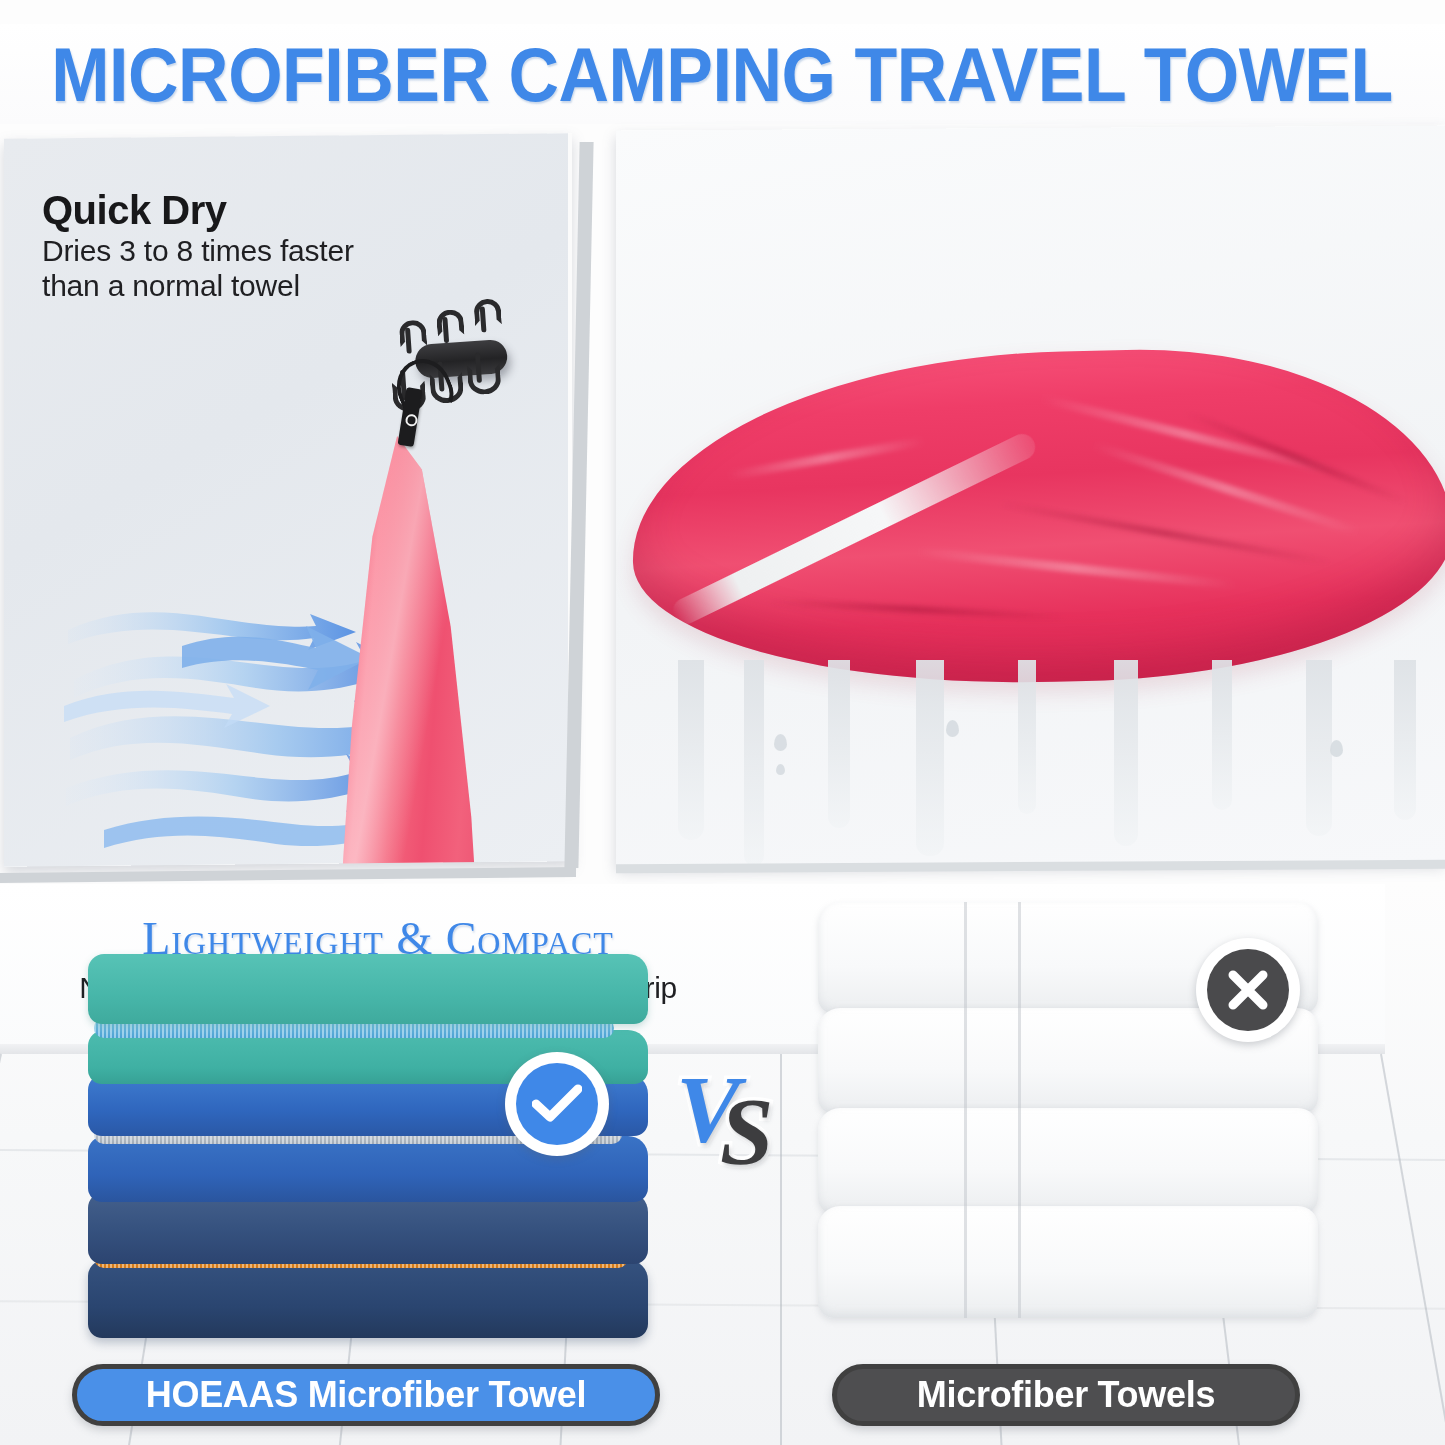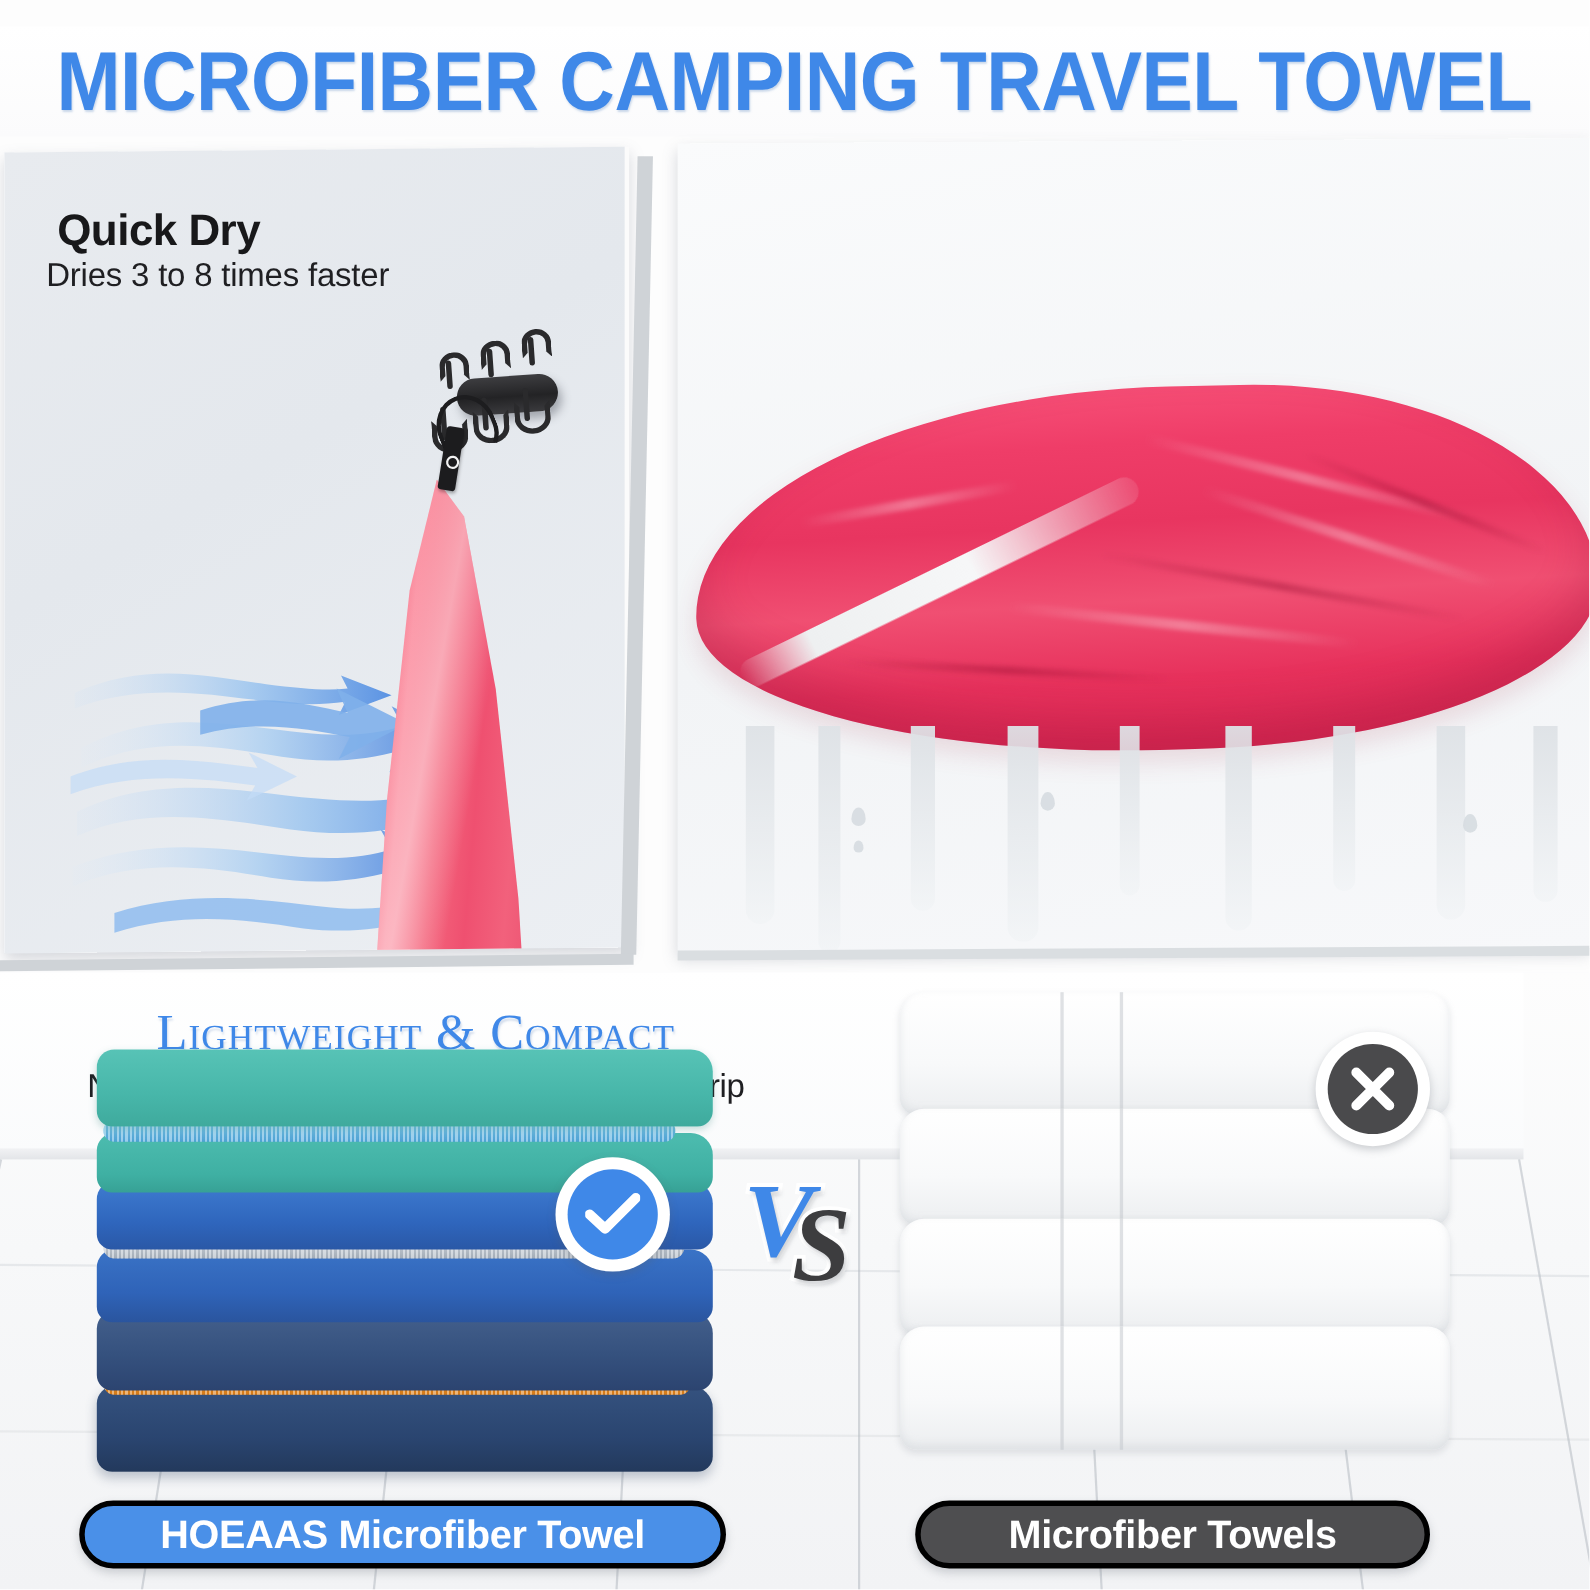--- a/index.html
+++ b/index.html
@@ -50,21 +50,21 @@
     background:linear-gradient(170deg,#fafbfc 0%,#f2f4f6 55%,#f7f8fa 100%);
   }
   .panel-right-inner{ position:absolute; inset:0; transform:skewY(0.35deg); }
 
   .panel-edge{
     position:absolute; background:#cfd3d7;
   }
 
   
   .hl{ position:absolute; }
-  .h-big{ font-size:40px; font-weight:bold; color:#18181a; letter-spacing:-0.5px;margin-left:10px; }
+  .h-big{ font-size:40px; font-weight:bold; color:#18181a; letter-spacing:-0.5px; }
   .h-sub{ font-size:30px; color:#1f1f22; line-height:1.18; letter-spacing:-0.2px; }
 
   .ql{ left:38px; top:52px; }
   .sa{ left:0; top:62px; width:829px; text-align:center; }
   .sa .h-big{ font-size:42px; }
   .sa .h-sub{ font-size:31px; margin-top:4px; }
 
   
   .hook-wrap{ position:absolute; left:372px; top:168px; width:170px; height:130px; transform:rotate(-4deg); }
   .hook-plate{
@@ -221,21 +221,21 @@
     text-shadow:2px 3px 4px rgba(120,125,135,.35);
   }
   .vs .v{ left:0; top:0; color:#3f88e8; }
   .vs .s{ left:44px; top:22px; color:#3d3d3f; }
 
   
   .pill{
     position:absolute; height:62px; border-radius:31px;
     display:flex; align-items:center; justify-content:center;
     color:#ffffff; font-weight:bold; font-size:36px; letter-spacing:-0.3px;
-    border:5px solid #000000;
+    border:5px solid #404040;
     box-shadow:0 4px 9px rgba(110,115,125,.3);
     white-space:nowrap;
   }
   .pill-blue{ left:72px; top:1364px; width:588px; background:#4a90e8; }
   .pill-gray{ left:832px; top:1364px; width:468px; background:#4e4e50; }
 </style>
 </head>
 <body>
 
 <div class="stage">
@@ -283,20 +283,21 @@
           <div class="hk hk-dn" style="left:24px; top:62px;"></div>
           <div class="hk hk-dn" style="left:62px; top:56px;"></div>
           <div class="hk hk-dn" style="left:100px; top:50px;"></div>
           <div class="loop"></div>
         </div>
         <div class="tag"></div>
 
         <div class="hl ql">
           <div class="h-big">Quick Dry</div>
           <div class="h-sub">Dries 3 to 8 times faster</div>
+          <div class="h-sub">than a normal towel</div>
         </div>
 
       </div>
     </div>
 
     <div class="panel panel-right panel-shadow">
       <div class="panel-right-inner">
 
         <div class="wet-wrap">
           <div class="wet-towel"></div>

